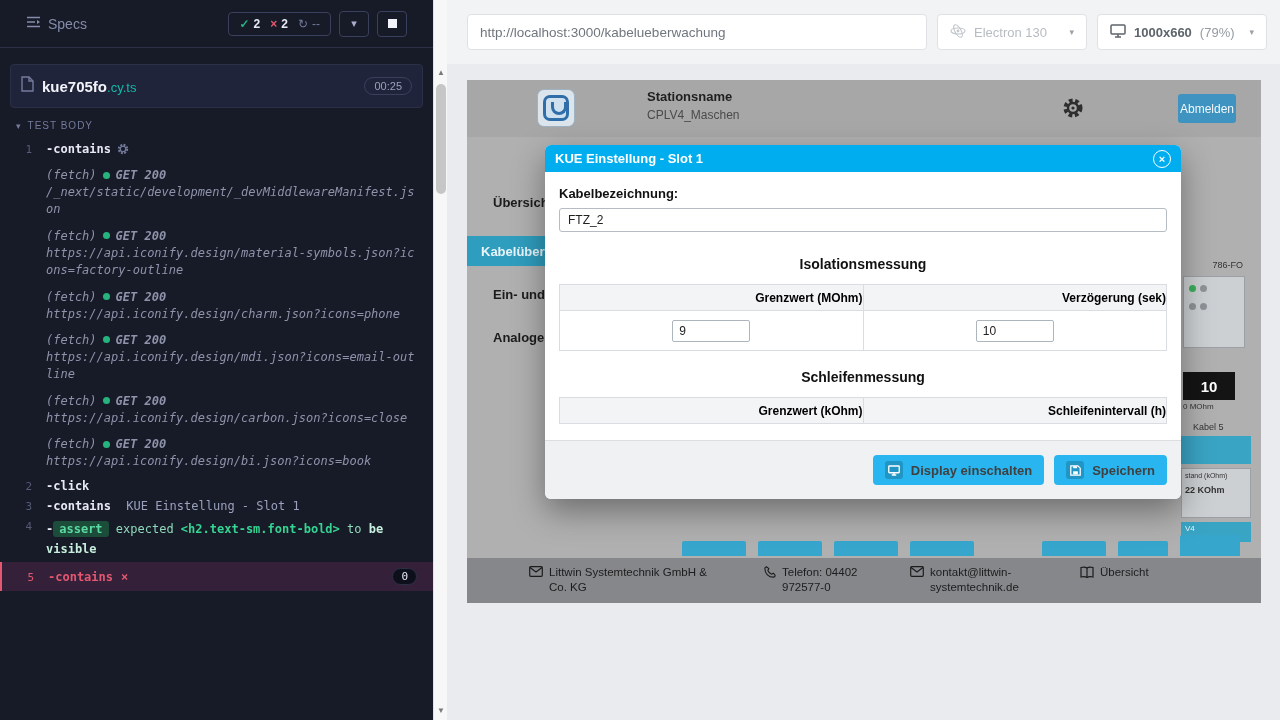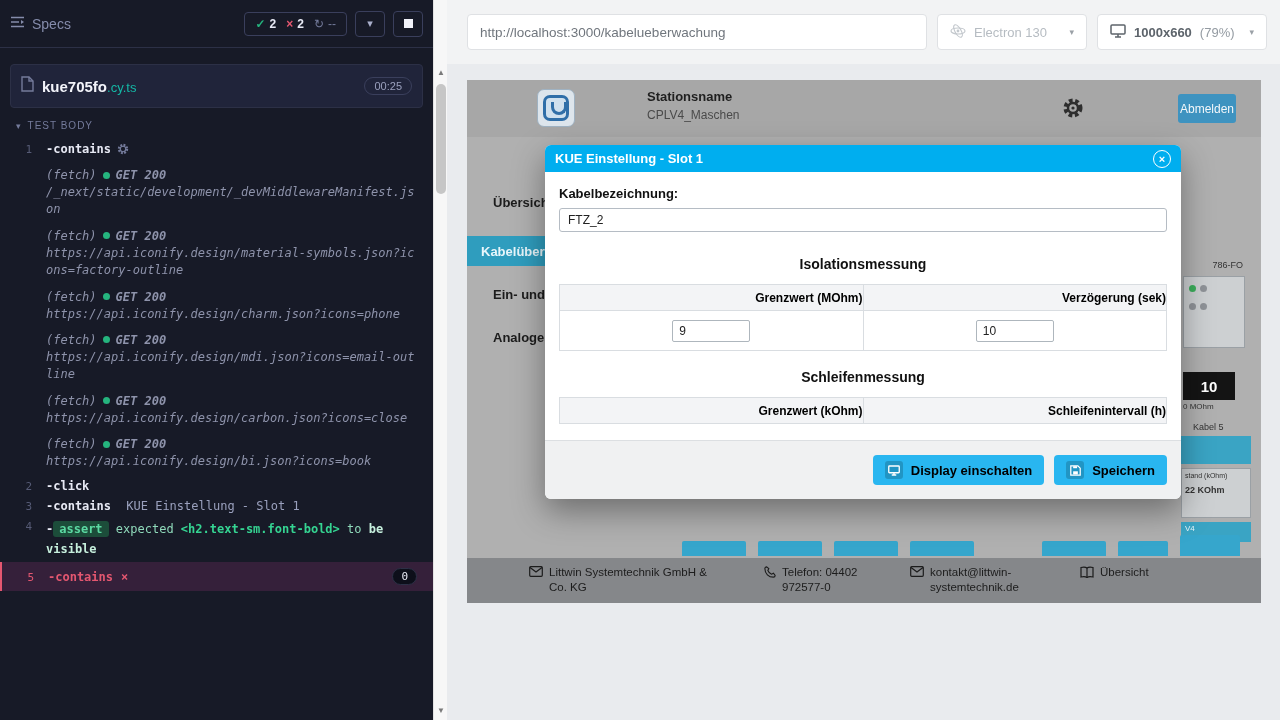--- a/index.html
+++ b/index.html
@@ -2,21 +2,21 @@
 <html><head>
 <meta charset="utf-8">
 <style>
   *{margin:0;padding:0;box-sizing:border-box}
   html,body{width:1280px;height:720px;font-family:"Liberation Sans",sans-serif;}
   #root{position:relative;width:1280px;height:720px;background:#e9ebee;overflow:hidden}
   .mono{font-family:"DejaVu Sans Mono",monospace}
 
   
   .runner{position:absolute;left:0;top:0;width:433px;height:720px;background:#171a27;color:#c8cbdc;overflow:hidden}
-  .runner-top{height:48px;display:flex;align-items:center;padding:0 10px;border-bottom:1px solid #2c3046}
+  .runner-top{height:48px;display:flex;align-items:center;padding:0 26px;border-bottom:1px solid #2c3046}
   .specs-toggle{display:flex;align-items:center;gap:7px;color:#858cab;cursor:pointer}
   .specs-label{font-size:14px}
   .rt-spacer{flex:1}
   .stats-pill{display:flex;align-items:center;gap:10px;border:1px solid #3a3f5c;border-radius:4px;padding:4px 10px;font-size:12px}
   .stat{display:flex;align-items:center;gap:4px;font-weight:bold;color:#e7e9f4}
   .ck{color:#25b47e;font-size:12px}
   .xk{color:#e45770;font-size:12px;font-weight:bold}
   .rk{color:#747b9b;font-size:12px}
   .dim{color:#747b9b;font-weight:normal}
   .sq-btn{width:30px;height:26px;border:1px solid #3a3f5c;border-radius:4px;display:flex;align-items:center;justify-content:center;color:#aab0cc;margin-left:8px;font-size:11px;cursor:pointer}
@@ -99,21 +99,21 @@
   .modal-close{margin-left:auto;width:18px;height:18px;border:1.5px solid #fff;border-radius:50%;color:#fff;font-size:11px;font-weight:bold;display:flex;align-items:center;justify-content:center;cursor:pointer}
   .modal-bd{padding:10px 14px 0 14px}
   .fld-label{font-size:13px;font-weight:bold;color:#111;margin:4px 0 7px 0}
   .fld-input{width:100%;height:24px;border:1px solid #b5bcc4;border-radius:3px;padding:0 8px;font-size:12px;color:#222;font-family:"Liberation Sans",sans-serif}
   .sec-title{text-align:center;font-size:14px;font-weight:bold;color:#111;margin:24px 0 12px 0}
   .mtable{width:100%;border:1px solid #d9dde1;border-collapse:collapse}
   .mtable .hd{background:#f3f4f6;height:26px;font-size:12px;font-weight:bold;text-align:right;border:1px solid #d9dde1;width:50%}
   .mtable .bd{height:40px;text-align:center;border:1px solid #d9dde1}
   .cell-input{width:78px;height:22px;border:1px solid #aeb6bd;border-radius:2px;padding:0 6px;font-size:12px;color:#222;font-family:"Liberation Sans",sans-serif}
   .modal-ft{margin-top:16px;background:#f0f1f2;border-top:1px solid #dcdfe2;padding:14px;display:flex;justify-content:flex-end;gap:10px}
-  .cyan-btn{height:30px;background:#29b6f0;border:none;border-radius:4px;color:#000000;font-size:13px;font-weight:bold;display:flex;align-items:center;gap:8px;padding:0 12px;cursor:pointer;font-family:"Liberation Sans",sans-serif}
+  .cyan-btn{height:30px;background:#29b6f0;border:none;border-radius:4px;color:#404040;font-size:13px;font-weight:bold;display:flex;align-items:center;gap:8px;padding:0 12px;cursor:pointer;font-family:"Liberation Sans",sans-serif}
   .btn-ic{width:18px;height:18px;background:rgba(0,0,0,.18);border-radius:3px;display:flex;align-items:center;justify-content:center}
 </style>
 </head>
 <body>
 
 <div id="root">
 
   <div class="runner">
 
     <div class="runner-top">

